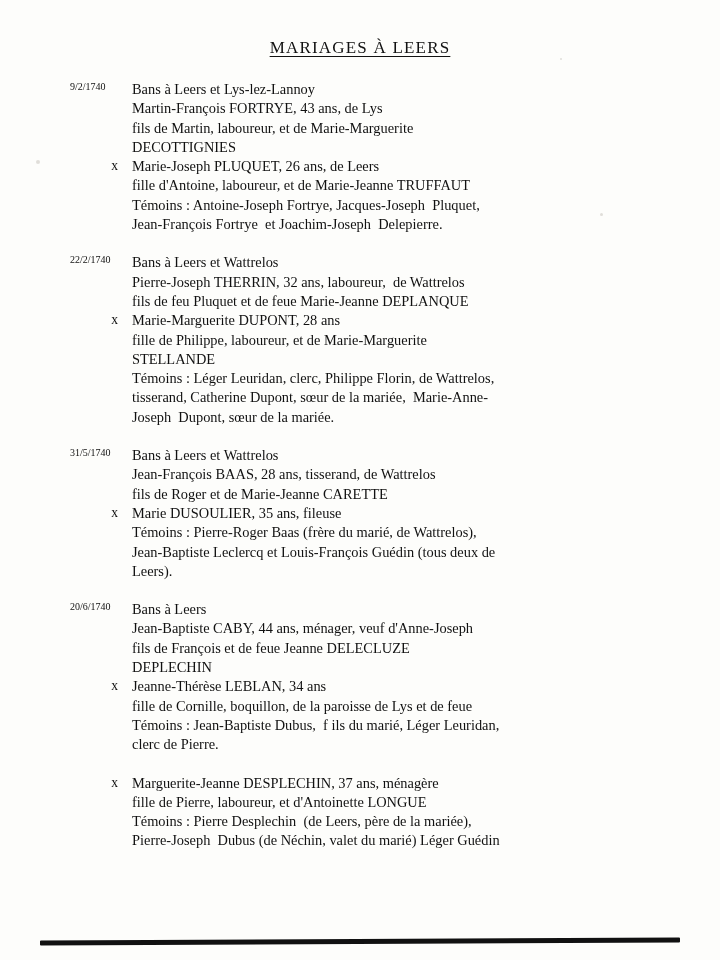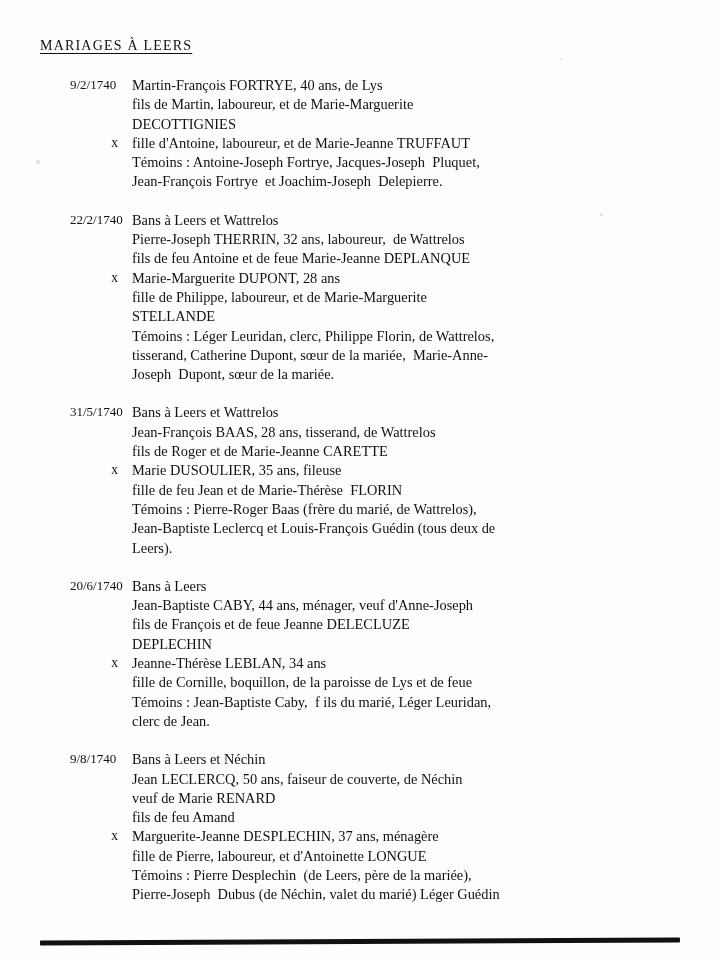--- a/index.html
+++ b/index.html
@@ -17,41 +17,41 @@
   }
   .page {
     position: relative;
     width: 720px;
     height: 960px;
     box-sizing: border-box;
     padding: 28px 40px 0 40px;
     background: #fdfdfb;
   }
   .doc-title {
-    text-align: left;
-    font-size: 14px;
+    text-align: center;
+    font-size: 17px;
     letter-spacing: 1.2px;
     text-decoration: underline;
     text-underline-offset: 3px;
     margin: 10px 0 22px 0;
     font-family: "Liberation Serif", serif;
   }
   .entry {
     display: block;
     margin-bottom: 19px;
   }
   .entry-row {
     display: flex;
     align-items: flex-start;
     line-height: 1.33;
   }
   .date-col {
     width: 92px;
     flex: 0 0 92px;
-    font-size: 13px;
+    font-size: 10px;
     text-align: left;
     padding-left: 30px;
     box-sizing: border-box;
     white-space: nowrap;
   }
   .x-col {
     width: 92px;
     flex: 0 0 92px;
     font-size: 13.6px;
     text-align: right;
@@ -88,42 +88,44 @@
 <body>
 
 <div class="page">
 
   <div class="doc-title">MARIAGES À LEERS</div>
 
   <div class="entry">
     <div class="entry-row">
       <div class="date-col">9/2/1740</div>
       <div class="text-col">
-        <span class="line">Martin-François FORTRYE, 40 ans, de Lys</span>
+        <span class="line">Bans à Leers et Lys-lez-Lannoy</span>
+        <span class="line">Martin-François FORTRYE, 43 ans, de Lys</span>
         <span class="line">fils de Martin, laboureur, et de Marie-Marguerite</span>
         <span class="line">DECOTTIGNIES</span>
       </div>
     </div>
     <div class="entry-row">
       <div class="x-col">x</div>
       <div class="text-col">
+        <span class="line">Marie-Joseph PLUQUET, 26 ans, de Leers</span>
         <span class="line">fille d'Antoine, laboureur, et de Marie-Jeanne TRUFFAUT</span>
         <span class="line">Témoins : Antoine-Joseph Fortrye, Jacques-Joseph  Pluquet,</span>
         <span class="line">Jean-François Fortrye  et Joachim-Joseph  Delepierre.</span>
       </div>
     </div>
   </div>
 
   <div class="entry">
     <div class="entry-row">
       <div class="date-col">22/2/1740</div>
       <div class="text-col">
         <span class="line">Bans à Leers et Wattrelos</span>
         <span class="line">Pierre-Joseph THERRIN, 32 ans, laboureur,  de Wattrelos</span>
-        <span class="line">fils de feu Antoine et de feue Marie-Jeanne DEPLANQUE</span>
+        <span class="line">fils de feu Pluquet et de feue Marie-Jeanne DEPLANQUE</span>
       </div>
     </div>
     <div class="entry-row">
       <div class="x-col">x</div>
       <div class="text-col">
         <span class="line">Marie-Marguerite DUPONT, 28 ans</span>
         <span class="line">fille de Philippe, laboureur, et de Marie-Marguerite</span>
         <span class="line">STELLANDE</span>
         <span class="line">Témoins : Léger Leuridan, clerc, Philippe Florin, de Wattrelos,</span>
         <span class="line">tisserand, Catherine Dupont, sœur de la mariée,  Marie-Anne-</span>
@@ -138,21 +140,20 @@
       <div class="text-col">
         <span class="line">Bans à Leers et Wattrelos</span>
         <span class="line">Jean-François BAAS, 28 ans, tisserand, de Wattrelos</span>
         <span class="line">fils de Roger et de Marie-Jeanne CARETTE</span>
       </div>
     </div>
     <div class="entry-row">
       <div class="x-col">x</div>
       <div class="text-col">
         <span class="line">Marie DUSOULIER, 35 ans, fileuse</span>
-        <span class="line">fille de feu Jean et de Marie-Thérèse  FLORIN</span>
         <span class="line">Témoins : Pierre-Roger Baas (frère du marié, de Wattrelos),</span>
         <span class="line">Jean-Baptiste Leclercq et Louis-François Guédin (tous deux de</span>
         <span class="line">Leers).</span>
       </div>
     </div>
   </div>
 
   <div class="entry">
     <div class="entry-row">
       <div class="date-col">20/6/1740</div>
@@ -161,36 +162,27 @@
         <span class="line">Jean-Baptiste CABY, 44 ans, ménager, veuf d'Anne-Joseph</span>
         <span class="line">fils de François et de feue Jeanne DELECLUZE</span>
         <span class="line">DEPLECHIN</span>
       </div>
     </div>
     <div class="entry-row">
       <div class="x-col">x</div>
       <div class="text-col">
         <span class="line">Jeanne-Thérèse LEBLAN, 34 ans</span>
         <span class="line">fille de Cornille, boquillon, de la paroisse de Lys et de feue</span>
-        <span class="line">Témoins : Jean-Baptiste Caby,  f ils du marié, Léger Leuridan,</span>
-        <span class="line">clerc de Jean.</span>
+        <span class="line">Témoins : Jean-Baptiste Dubus,  f ils du marié, Léger Leuridan,</span>
+        <span class="line">clerc de Pierre.</span>
       </div>
     </div>
   </div>
 
   <div class="entry">
-    <div class="entry-row">
-      <div class="date-col">9/8/1740</div>
-      <div class="text-col">
-        <span class="line">Bans à Leers et Néchin</span>
-        <span class="line">Jean LECLERCQ, 50 ans, faiseur de couverte, de Néchin</span>
-        <span class="line">veuf de Marie RENARD</span>
-        <span class="line">fils de feu Amand</span>
-      </div>
-    </div>
     <div class="entry-row">
       <div class="x-col">x</div>
       <div class="text-col">
         <span class="line">Marguerite-Jeanne DESPLECHIN, 37 ans, ménagère</span>
         <span class="line">fille de Pierre, laboureur, et d'Antoinette LONGUE</span>
         <span class="line">Témoins : Pierre Desplechin  (de Leers, père de la mariée),</span>
         <span class="line">Pierre-Joseph  Dubus (de Néchin, valet du marié) Léger Guédin</span>
 
       </div>
     </div>

